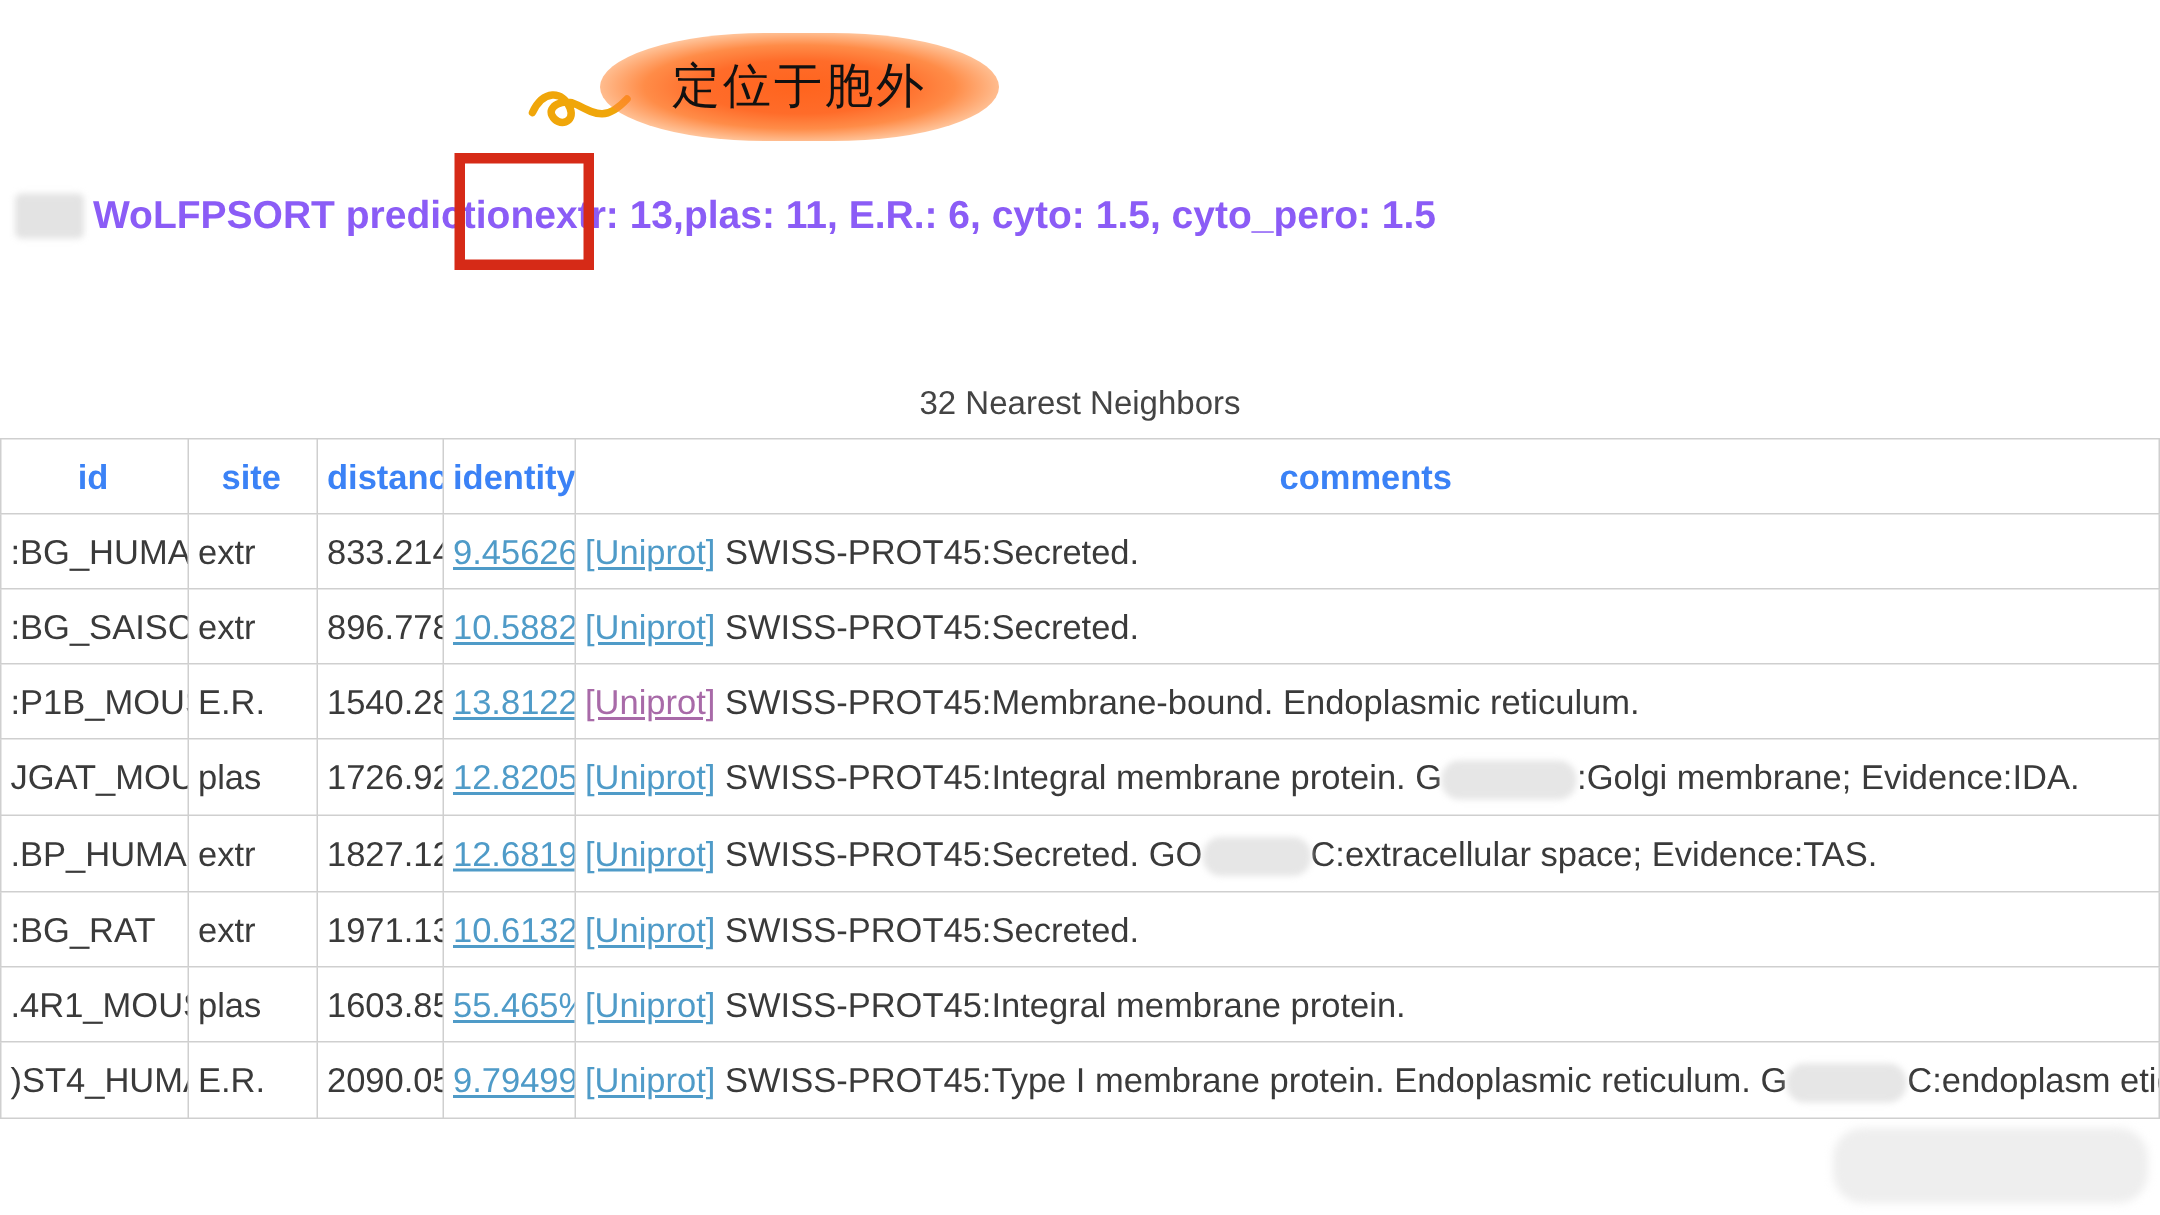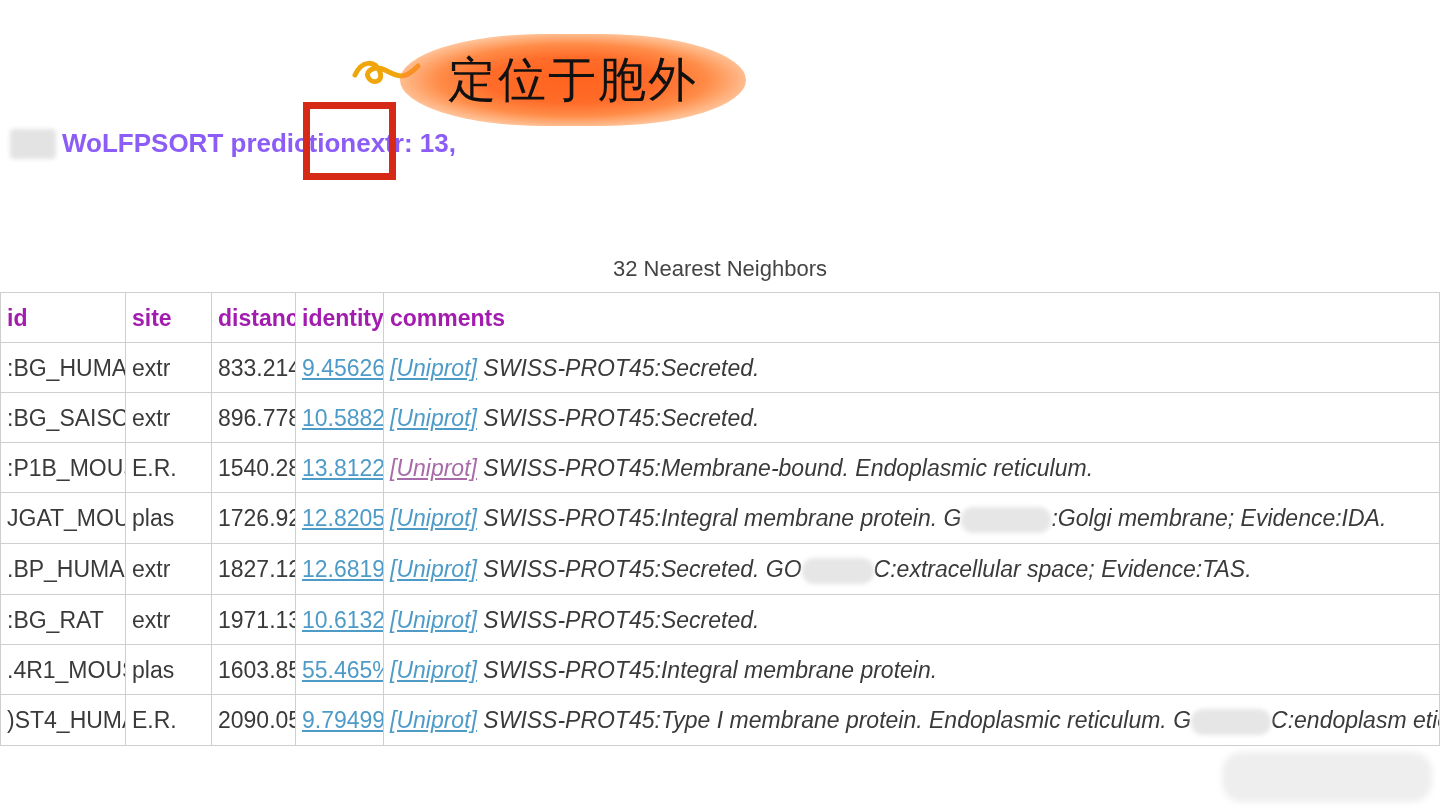--- a/index.html
+++ b/index.html
@@ -12,23 +12,23 @@
     overflow: hidden;
   }
   .page {
     position: relative;
     width: 1440px;
     height: 810px;
   }
   .annotation-callout {
     position: absolute;
     left: 400px;
-    top: 34px;
+    top: 22px;
     padding: 14px 48px 14px 48px;
-    font-size: 48px;
+    font-size: 32px;
     font-family: Liberation Serif, serif;
     letter-spacing: 2px;
     color: #111;
     background: radial-gradient(ellipse at center,
       rgba(255,100,30,1) 0%,
       rgba(255,100,30,0.95) 35%,
       rgba(255,120,40,0.85) 55%,
       rgba(255,140,60,0.55) 72%,
       rgba(255,160,80,0.15) 90%,
       rgba(255,180,100,0) 100%);
@@ -108,36 +108,36 @@
   }
   table.nn th, table.nn td {
     border: 1px solid #cfcfcf;
     padding: 12px 8px 10px 6px;
     vertical-align: middle;
     overflow: hidden;
     white-space: nowrap;
   }
   table.nn th {
     font-weight: 700;
-    text-align: left;
-    color: #a21caf;
+    text-align: center;
+    color: #3b82f6;
     background: #fff;
   }
   table.nn td { text-align: left; }
   col.c-id   { width: 125px; }
   col.c-site { width: 86px; }
   col.c-dist { width: 84px; }
   col.c-iden { width: 88px; }
   col.c-comm { width: auto; }
 
   a.val-link { color: #4f9bc8; text-decoration: underline; cursor: pointer; }
   a.uni-present { color: #4f9bc8; text-decoration: underline; cursor: pointer; }
   a.uni-visited { color: #a86aa8; text-decoration: underline; cursor: pointer; }
 
-  td.comments-cell { position: relative; font-style: italic; }
+  td.comments-cell { position: relative; }
   .blur-pill {
     display: inline-block;
     background: #e6e6e6;
     border-radius: 12px;
     filter: blur(2px);
     vertical-align: middle;
   }
   .blur-a { width: 90px;  height: 26px; }
   .blur-b { width: 72px;  height: 26px; }
   .blur-c { width: 80px;  height: 26px; }
@@ -164,20 +164,21 @@
       <path d="M5,25 C12,10 25,10 30,22 C34,32 22,35 18,27 C15,21 25,15 35,20 C48,27 55,30 68,16" fill="none" stroke="#f0a60a" stroke-width="5" stroke-linecap="round"></path>
     </svg>
   </div>
 
   <div class="annotation-callout">定位于胞外</div>
 
   <div class="prediction-line">
     <span class="censor-pre"></span>
     <span>WoLFPSORT prediction </span>
     <span>extr: 13,</span>
+    <span> plas: 11, E.R.: 6, cyto: 1.5, cyto_pero: 1.5</span>
   </div>
   <div class="red-box"></div>
 
 
   <div class="table-caption">32 Nearest Neighbors</div>
 
   <table class="nn">
     <colgroup>
       <col class="c-id">
         <col class="c-site">

